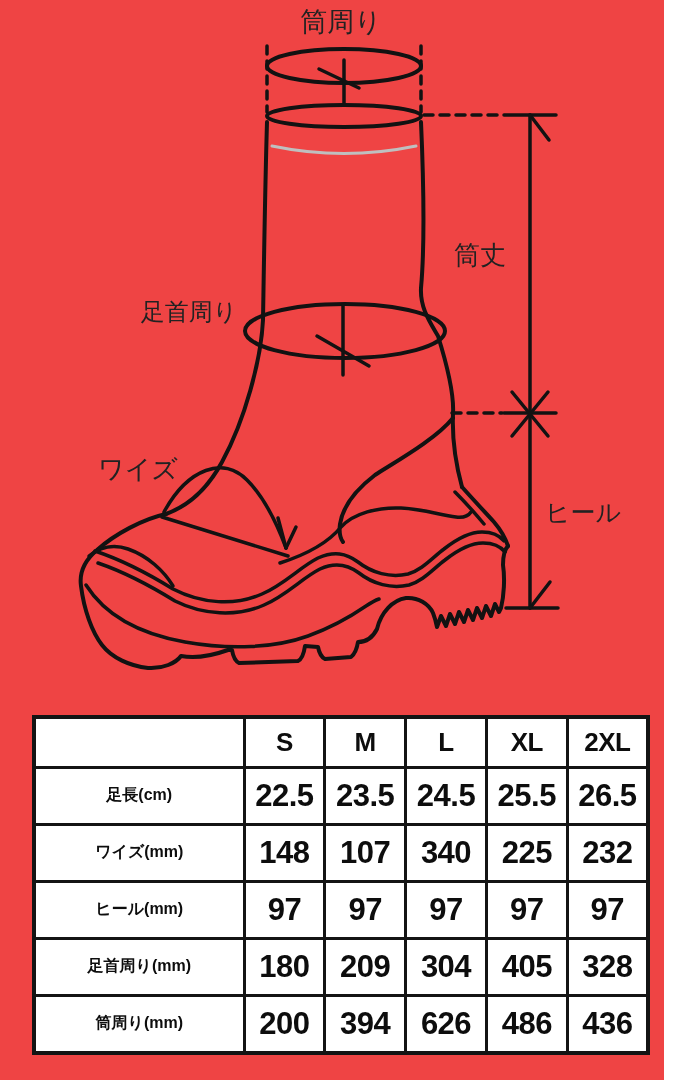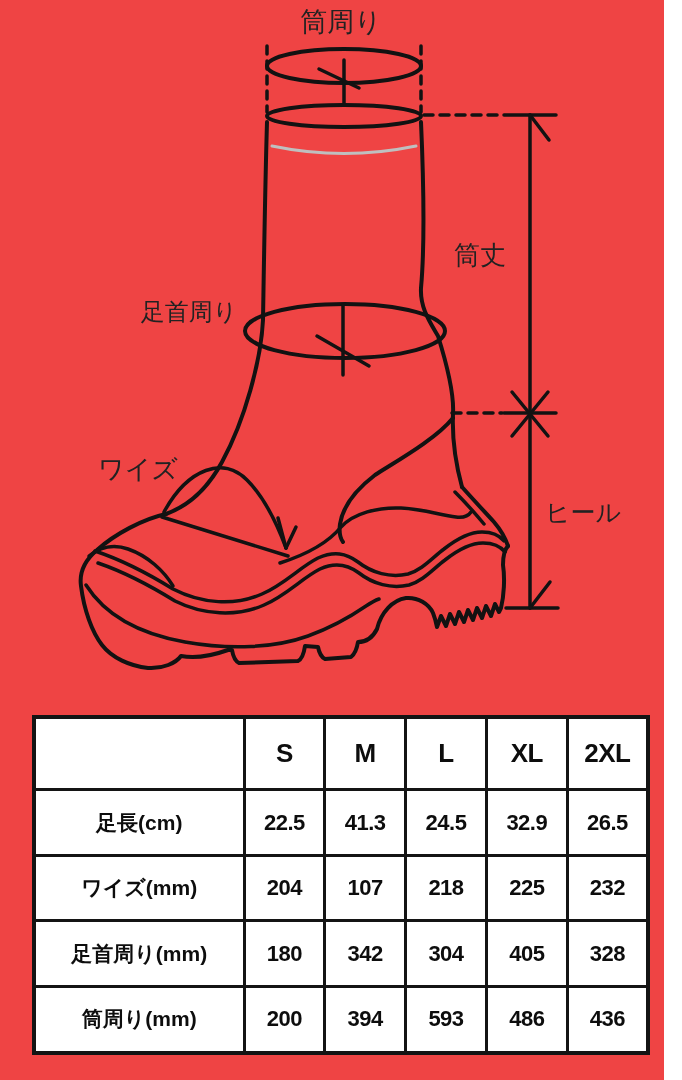--- a/index.html
+++ b/index.html
@@ -12,24 +12,24 @@
     font-family:"Liberation Sans",sans-serif;
     fill:#222222;font-weight:500;
   }
   .size-table{
     position:absolute;left:32px;top:715px;width:618px;height:340px;
     border-collapse:collapse;table-layout:fixed;
   }
   .size-table td{
     border:3px solid #141414;background:#ffffff;color:#0d0d0d;
     text-align:center;vertical-align:middle;font-weight:700;
-    font-size:22px;letter-spacing:-0.5px;padding:0;
+    font-size:31px;letter-spacing:-0.5px;padding:0;
   }
   .size-table{border:4px solid #141414;}
-  .size-table td.row-label{font-size:21px;letter-spacing:0;}
+  .size-table td.row-label{font-size:16px;letter-spacing:0;}
   .size-table col.label-col{width:210px;}
   .size-table td.header-cell{font-size:26px;}
 </style>
 </head>
 <body>
 
 <div class="page">
 
   <svg class="diagram-svg" width="682" height="700" viewBox="0 0 682 700">
     <g fill="none" stroke="#121212" stroke-width="4" stroke-linecap="round" stroke-linejoin="round">
@@ -108,45 +108,53 @@
         <td class="row-label"></td>
         <td class="header-cell">S</td>
         <td class="header-cell">M</td>
         <td class="header-cell">L</td>
         <td class="header-cell">XL</td>
         <td class="header-cell">2XL</td>
       </tr>
       <tr>
         <td class="row-label">足長(cm)</td>
         <td>22.5</td>
-        <td>41.3</td>
+        <td>23.5</td>
         <td>24.5</td>
-        <td>32.9</td>
+        <td>25.5</td>
         <td>26.5</td>
       </tr>
       <tr>
         <td class="row-label">ワイズ(mm)</td>
-        <td>204</td>
+        <td>148</td>
         <td>107</td>
-        <td>218</td>
+        <td>340</td>
         <td>225</td>
         <td>232</td>
       </tr>
       <tr>
+        <td class="row-label">ヒール(mm)</td>
+        <td>97</td>
+        <td>97</td>
+        <td>97</td>
+        <td>97</td>
+        <td>97</td>
+      </tr>
+      <tr>
         <td class="row-label">足首周り(mm)</td>
         <td>180</td>
-        <td>342</td>
+        <td>209</td>
         <td>304</td>
         <td>405</td>
         <td>328</td>
       </tr>
       <tr>
         <td class="row-label">筒周り(mm)</td>
         <td>200</td>
         <td>394</td>
-        <td>593</td>
+        <td>626</td>
         <td>486</td>
         <td>436</td>
       </tr>
     </tbody>
   </table>
 
 </div>
 
 </body></html>

